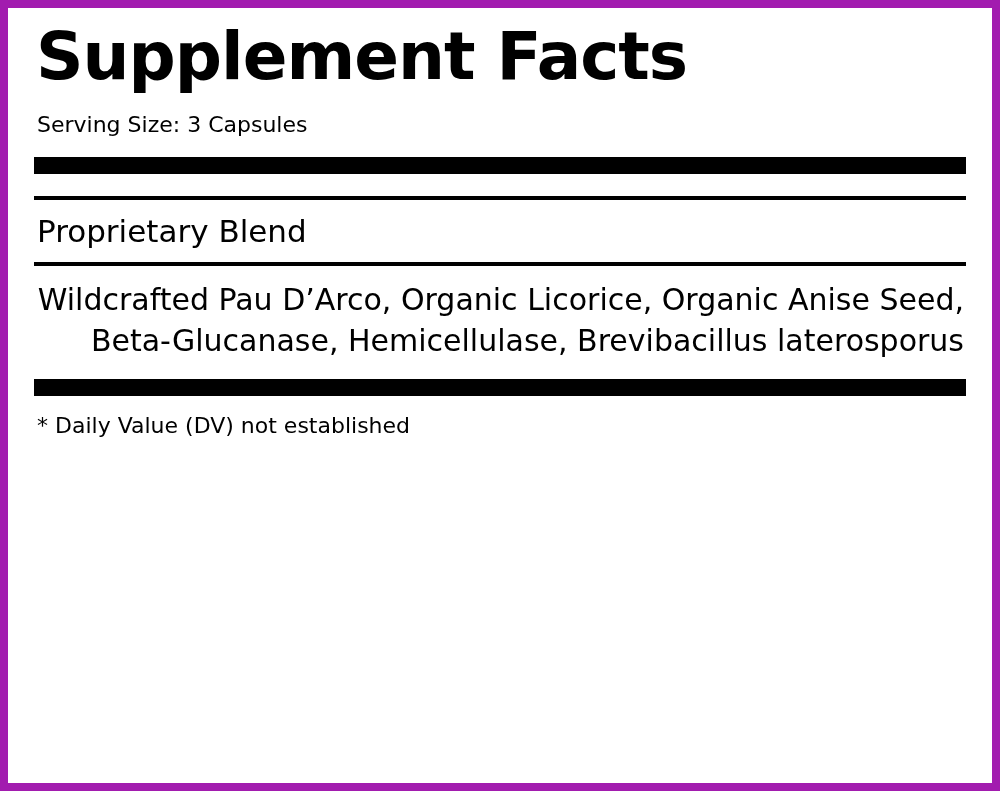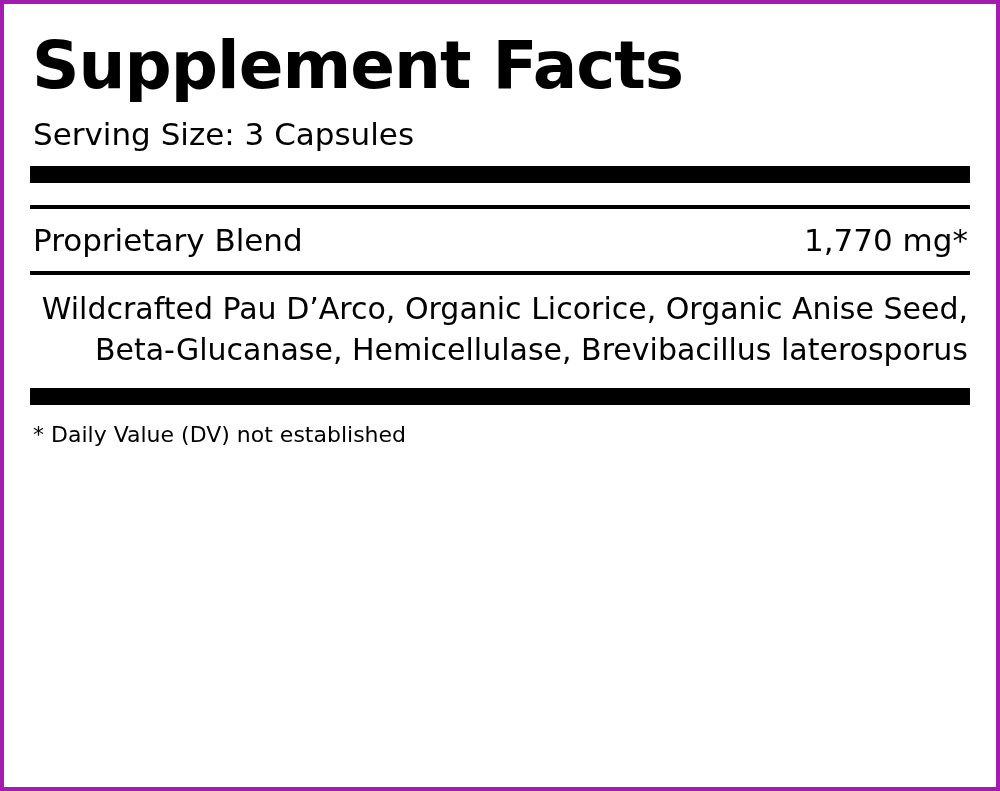--- a/index.html
+++ b/index.html
@@ -12,37 +12,37 @@
     height: 791px;
     font-family: "DejaVu Sans", sans-serif;
     color: #000000;
     overflow: hidden;
   }
 
   .panel {
     box-sizing: border-box;
     width: 1000px;
     height: 791px;
-    border: 4px solid #a21caf;
-    padding: 20px 26px 0 26px;
+    border: 8px solid #a21caf;
+    padding: 7px 26px 0 26px;
     background: #ffffff;
   }
 
   .title {
     font-family: "DejaVu Sans", sans-serif;
     font-weight: bold;
     font-size: 66px;
     line-height: 76px;
     letter-spacing: -1px;
     margin: 4px 0 10px 2px;
     white-space: nowrap;
   }
 
   .serving-line {
-    font-size: 31px;
+    font-size: 22px;
     line-height: 40px;
     margin-left: 3px;
     white-space: nowrap;
   }
 
   .rule-thick {
     height: 17px;
     background: #000000;
     margin: 12px 0 0 0;
   }
@@ -102,21 +102,20 @@
 
   <div class="rule-thick"></div>
 
   <div class="amount-head">
   </div>
 
   <div class="rule-thin"></div>
 
   <div class="blend-row">
     <div class="name">Proprietary Blend</div>
-    <div class="amount">1,770 mg*</div>
   </div>
 
   <div class="rule-thin"></div>
 
   <div class="ingredients">
     <span>Wildcrafted Pau D’Arco, Organic Licorice, Organic Anise Seed,</span><br>
     <span>Beta-Glucanase, Hemicellulase, </span><span class="italic">Brevibacillus laterosporus</span>
   </div>
 
   <div class="rule-thick tight"></div>

